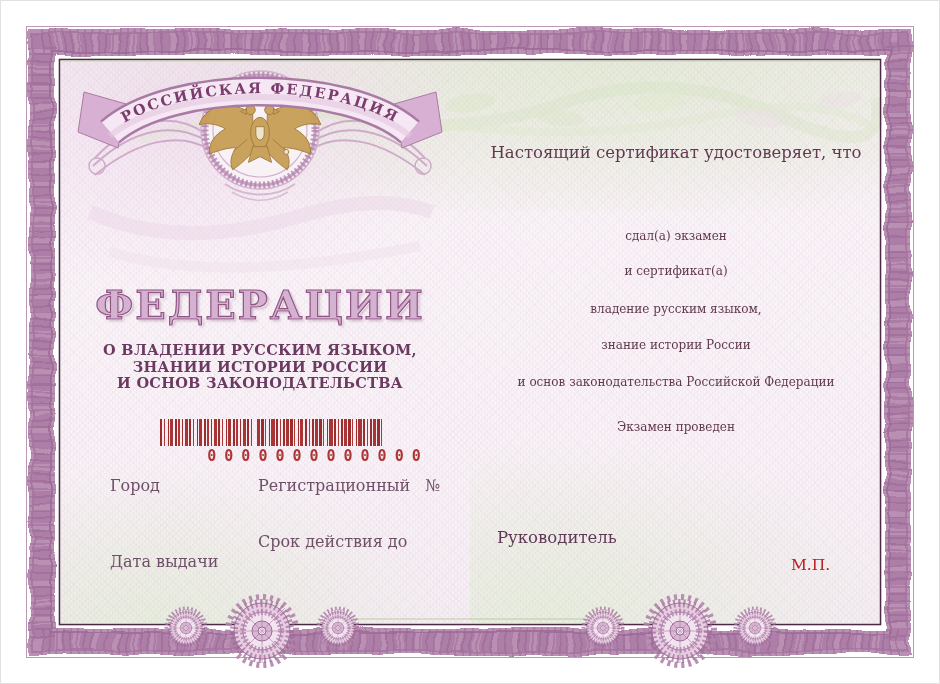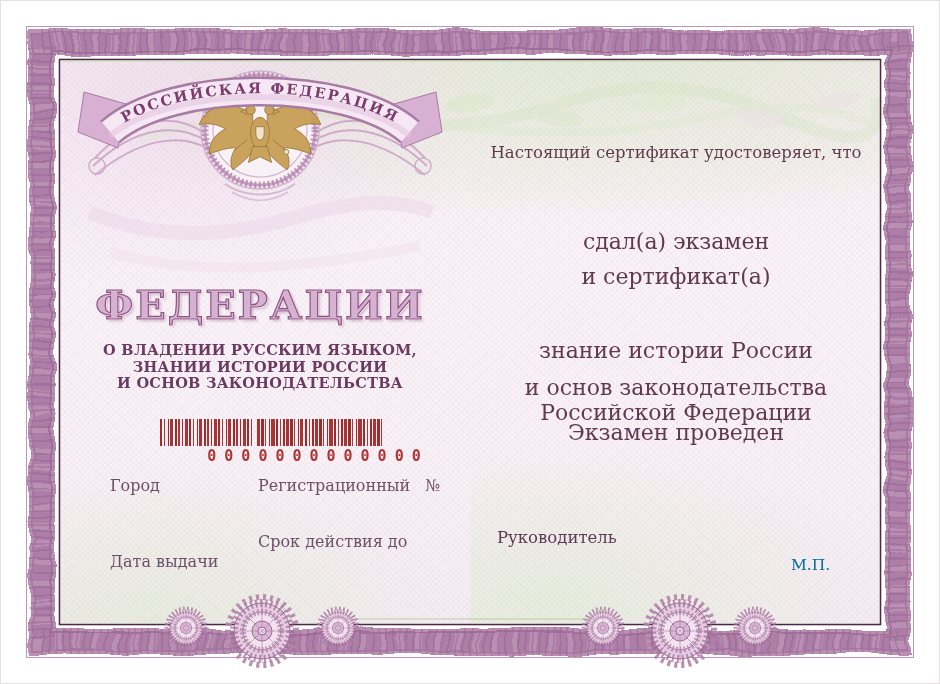--- a/index.html
+++ b/index.html
@@ -62,22 +62,22 @@
     left:158px;top:447px;width:226px;text-align:center;white-space:nowrap;
     font-family:"DejaVu Sans Mono",monospace;font-weight:bold;
     font-size:15px;letter-spacing:8px;color:#ad3535;margin-left:47px;
   }
   .lbl{font-size:16px;color:#6e4f68;}
   .lbl-city{left:110px;top:476px;}
   .lbl-reg{left:258px;top:476px;word-spacing:10px;}
   .lbl-date{left:110px;top:552px;}
   .lbl-valid{left:258px;top:532px;}
   .lbl-head{left:497px;top:528px;font-size:16.5px;color:#5f3757;}
-  .lbl-seal{left:791px;top:556px;font-size:15.5px;color:#0369a1;}
-  .st{left:480px;width:392px;text-align:center;font-size:22px;color:#61394f;}
+  .lbl-seal{left:791px;top:556px;font-size:15.5px;color:#b91c1c;}
+  .st{left:480px;width:392px;text-align:center;font-size:12px;color:#61394f;}
   .st-intro{top:143px;font-size:16.5px;}
   .st-0{top:229px;}
   .st-1{top:264px;}
   .st-2{top:302px;}
   .st-3{top:338px;}
   .st-4{top:375px;}
   .st-5{top:420px;}
 </style>
 </head>
 <body>
@@ -215,20 +215,21 @@
   <div class="txt barcode-digits">0000000000000</div>
 
   <div class="txt lbl lbl-city">Город</div>
   <div class="txt lbl lbl-reg">Регистрационный  №</div>
   <div class="txt lbl lbl-date">Дата выдачи</div>
   <div class="txt lbl lbl-valid">Срок действия до</div>
 
   <div class="txt st st-intro">Настоящий сертификат удостоверяет, что</div>
   <div class="txt st st-0">сдал(а) экзамен</div>
   <div class="txt st st-1">и сертификат(а)</div>
+  <div class="txt st st-2">владение русским языком,</div>
   <div class="txt st st-3">знание истории России</div>
   <div class="txt st st-4">и основ законодательства Российской Федерации</div>
   <div class="txt st st-5">Экзамен проведен</div>
 
   <div class="txt lbl lbl-head">Руководитель</div>
   <div class="txt lbl lbl-seal">М.П.</div>
 
 </div>
 
 </body></html>

